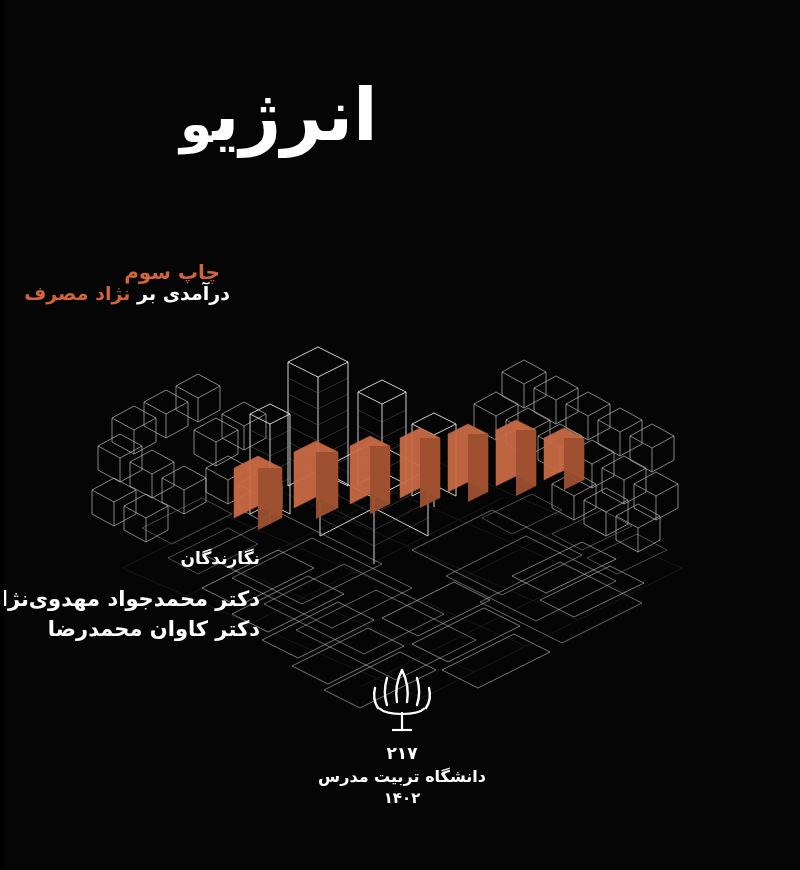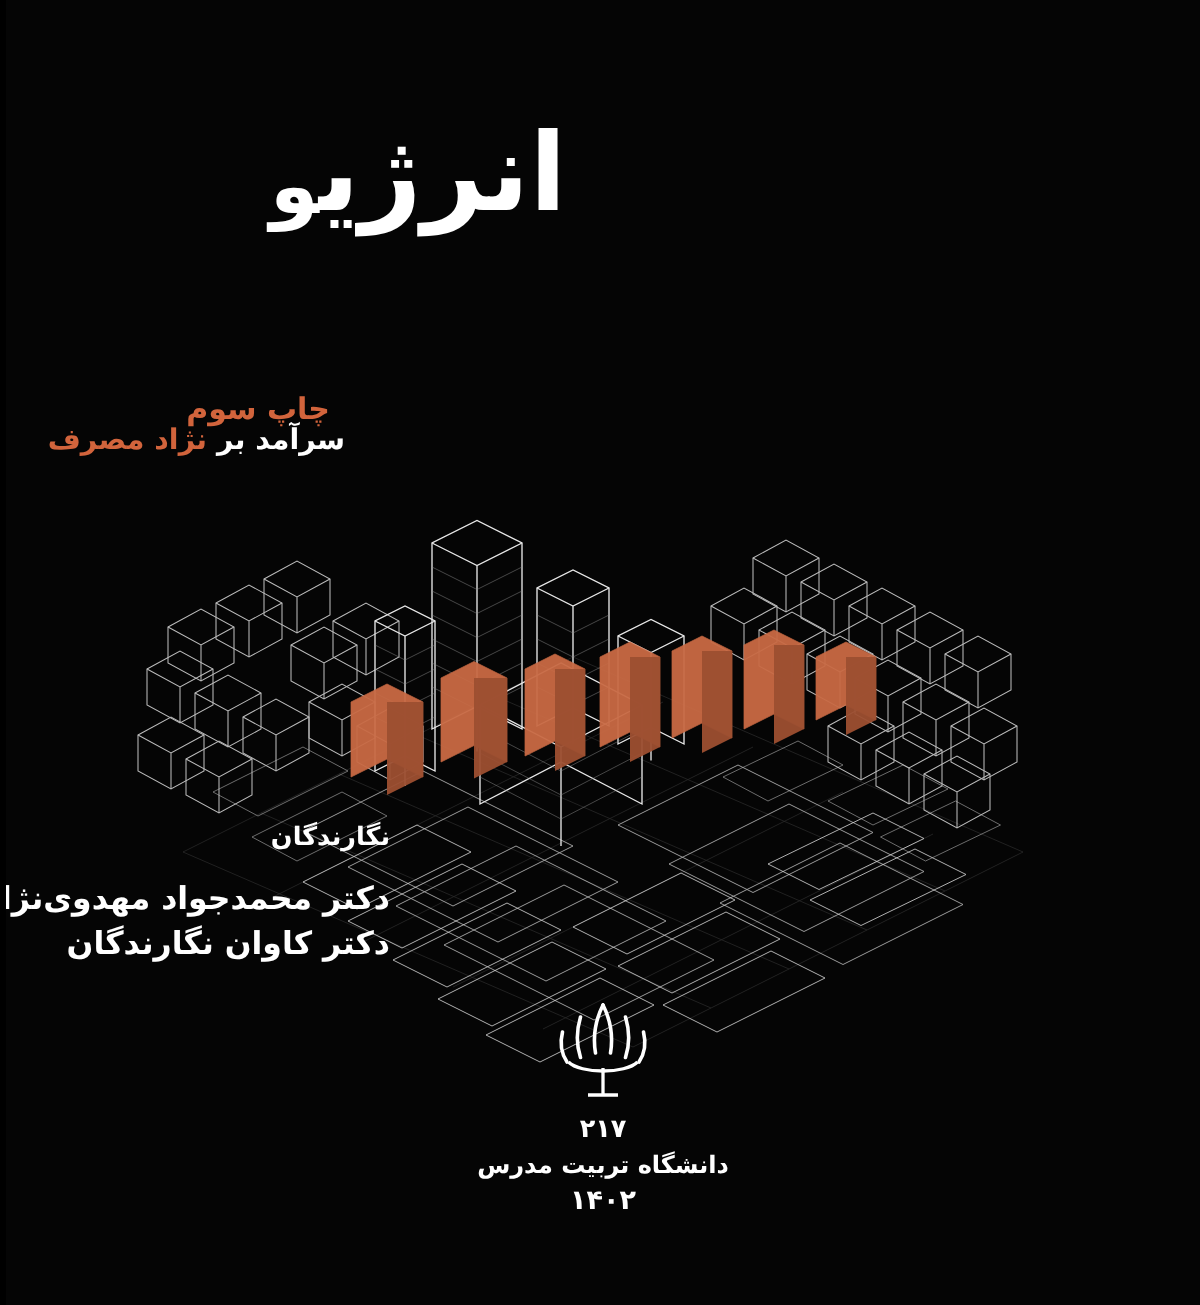--- a/index.html
+++ b/index.html
@@ -149,41 +149,41 @@
   }
   .pub-name {
     font-family: "DejaVu Sans", sans-serif;
     font-size: 16px;
     font-weight: bold;
     color: #ffffff;
     line-height: 1.4;
   }
   .pub-year {
     font-family: "DejaVu Sans", sans-serif;
-    font-size: 18px;
+    font-size: 15px;
     font-weight: bold;
     color: #ffffff;
     line-height: 1.4;
   }
 </style>
 </head>
 <body>
 
 <div id="cover">
 
   <div class="title-block">
     <div class="title-line1">
       <span>انرژی</span><span class="conj">و</span>
     </div>
   </div>
 
   <div class="edition">چاپ سوم</div>
 
   <div class="subtitle">
-    <span>سرآمد بر</span>
+    <span>درآمدی بر</span>
     <span class="hl">نژاد</span>
     <span class="hl">مصرف</span>
     
     
   </div>
 
   <div class="artwork">
     <svg width="640" height="400" viewBox="0 0 640 400" xmlns="http://www.w3.org/2000/svg">
       <defs>
         <g id="boxA">
@@ -311,21 +311,21 @@
         <path d="M400,200 L450,176 L480,192 L430,216 Z"></path>
         <path d="M470,216 L520,192 L550,208 L500,232 Z"></path>
         <path d="M505,240 L555,216 L585,232 L535,256 Z"></path>
       </g>
     </svg>
   </div>
 
   <div class="authors">
     <div class="authors-label">نگارندگان</div>
     <div class="author-name">دکتر محمدجواد مهدوی‌نژاد</div>
-    <div class="author-name">دکتر کاوان نگارندگان</div>
+    <div class="author-name">دکتر کاوان محمدرضا</div>
   </div>
 
   <div class="publisher">
     <svg class="pub-logo" width="86" height="74" viewBox="0 0 86 74">
       <g fill="none" stroke="#ffffff" stroke-width="2.4" stroke-linecap="round">
         <path d="M43,8 C38,18 36,28 38,40"></path>
         <path d="M43,8 C48,18 50,28 48,40"></path>
         <path d="M28,16 C25,26 25,34 28,43"></path>
         <path d="M58,16 C61,26 61,34 58,43"></path>
         <path d="M16,26 C14,34 15,40 19,46"></path>

